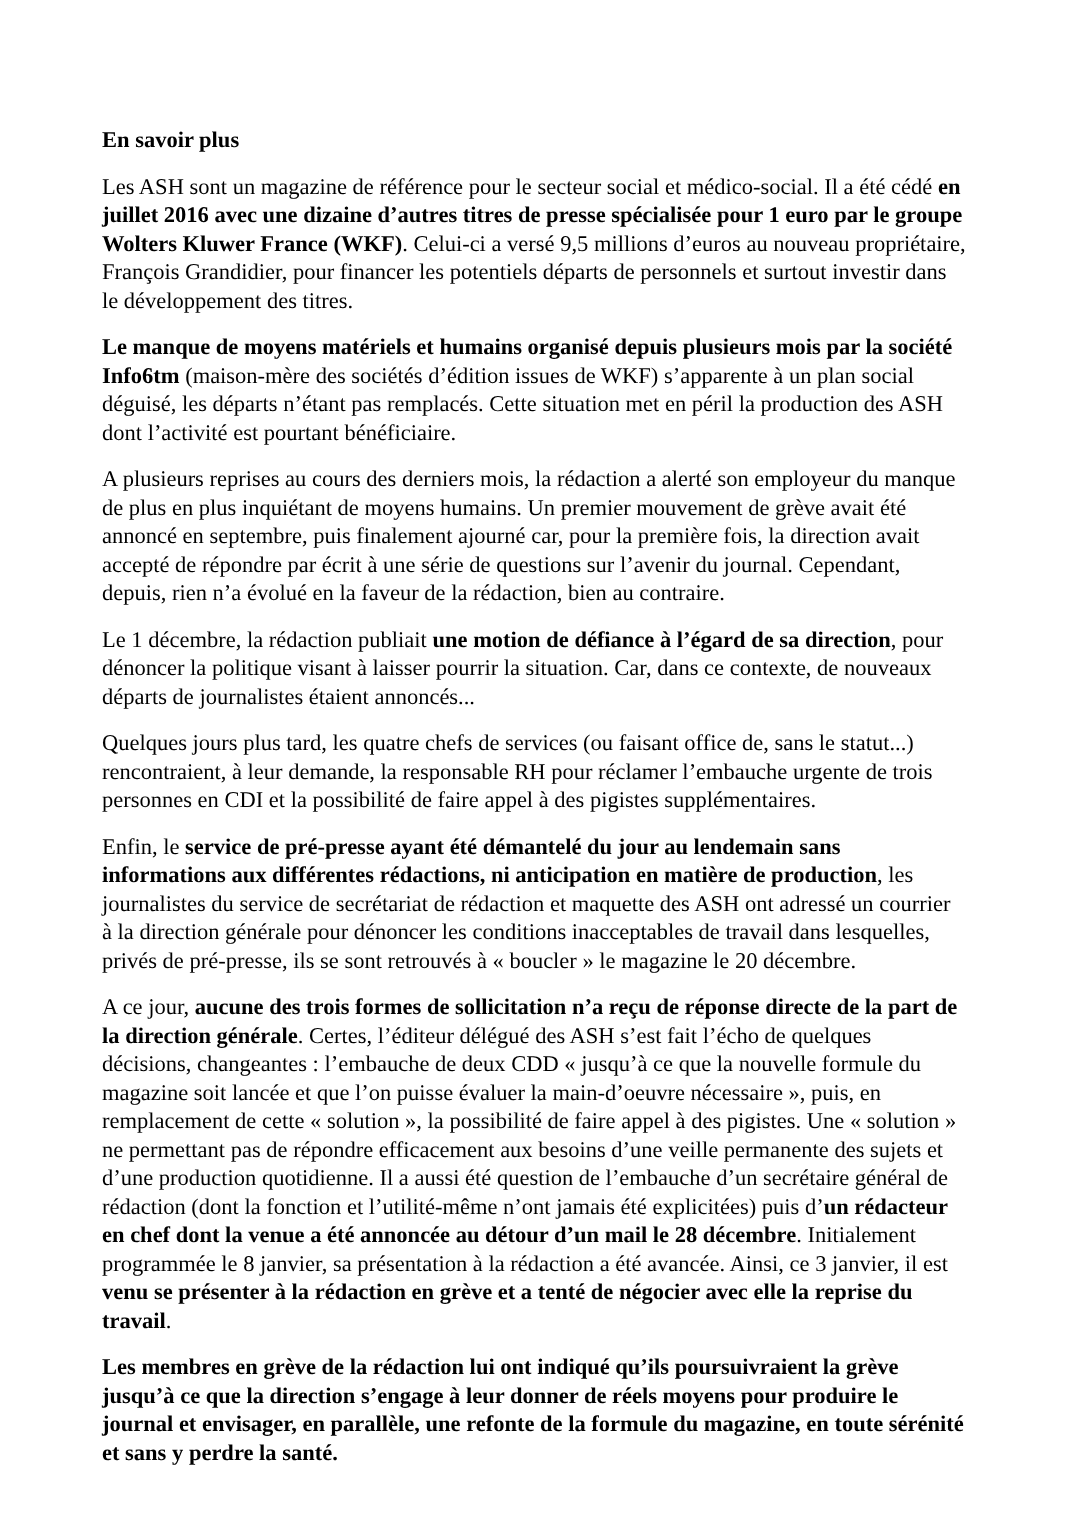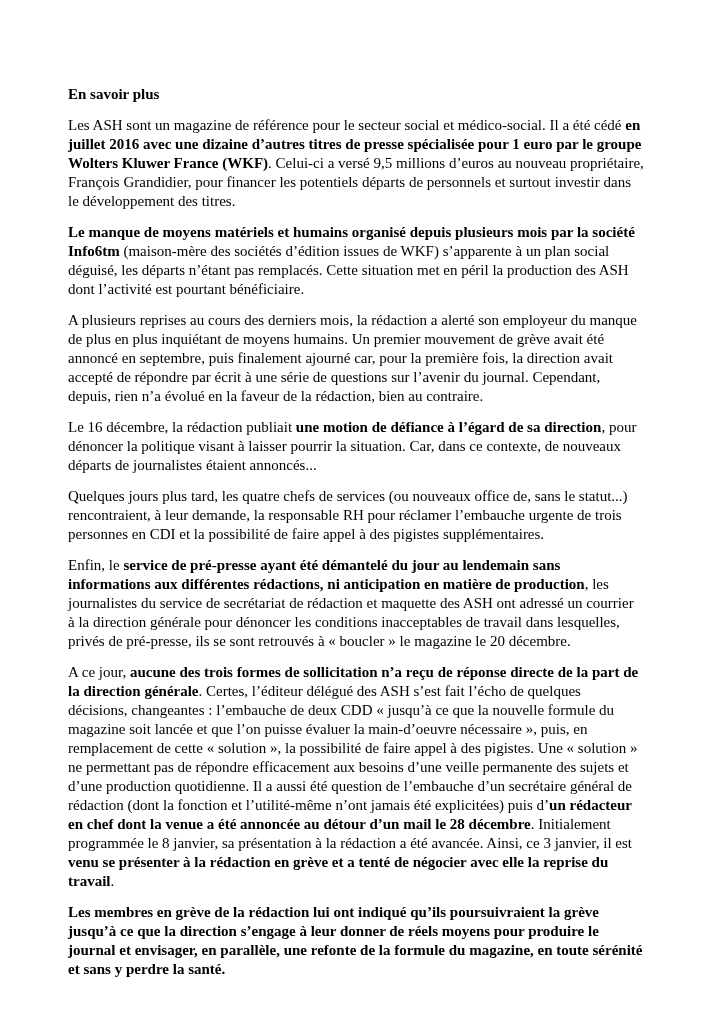--- a/index.html
+++ b/index.html
@@ -42,20 +42,20 @@
 </head>
 <body>
 
 <div class="page">
   <div class="content">
     <p class="heading">En savoir plus</p>
     <div>
         <p class="para"><span>Les ASH sont un magazine de référence pour le secteur social et médico-social. Il a été cédé </span><span class="b">en juillet 2016 avec une dizaine d’autres titres de presse spécialisée pour 1 euro par le groupe Wolters Kluwer France (WKF)</span><span>. Celui-ci a versé 9,5 millions d’euros au nouveau propriétaire, François Grandidier, pour financer les potentiels départs de personnels et surtout investir dans le développement des titres.</span></p>
         <p class="para"><span class="b">Le manque de moyens matériels et humains organisé depuis plusieurs mois par la société Info6tm</span><span> (maison-mère des sociétés d’édition issues de WKF) s’apparente à un plan social déguisé, les départs n’étant pas remplacés. Cette situation met en péril la production des ASH dont l’activité est pourtant bénéficiaire.</span></p>
         <p class="para"><span>A plusieurs reprises au cours des derniers mois, la rédaction a alerté son employeur du manque de plus en plus inquiétant de moyens humains. Un premier mouvement de grève avait été annoncé en septembre, puis finalement ajourné car, pour la première fois, la direction avait accepté de répondre par écrit à une série de questions sur l’avenir du journal. Cependant, depuis, rien n’a évolué en la faveur de la rédaction, bien au contraire.</span></p>
-        <p class="para"><span>Le 16 décembre, la rédaction publiait </span><span class="b">une motion de défiance à l’égard de sa direction</span><span>, pour dénoncer la politique visant à laisser pourrir la situation. Car, dans ce contexte, de nouveaux départs de journalistes étaient annoncés...</span></p>
-        <p class="para"><span>Quelques jours plus tard, les quatre chefs de services (ou nouveaux office de, sans le statut...) rencontraient, à leur demande, la responsable RH pour réclamer l’embauche urgente de trois personnes en CDI et la possibilité de faire appel à des pigistes supplémentaires.</span></p>
+        <p class="para"><span>Le 1 décembre, la rédaction publiait </span><span class="b">une motion de défiance à l’égard de sa direction</span><span>, pour dénoncer la politique visant à laisser pourrir la situation. Car, dans ce contexte, de nouveaux départs de journalistes étaient annoncés...</span></p>
+        <p class="para"><span>Quelques jours plus tard, les quatre chefs de services (ou faisant office de, sans le statut...) rencontraient, à leur demande, la responsable RH pour réclamer l’embauche urgente de trois personnes en CDI et la possibilité de faire appel à des pigistes supplémentaires.</span></p>
         <p class="para"><span>Enfin, le </span><span class="b">service de pré-presse ayant été démantelé du jour au lendemain sans informations aux différentes rédactions, ni anticipation en matière de production</span><span>, les journalistes du service de secrétariat de rédaction et maquette des ASH ont adressé un courrier à la direction générale pour dénoncer les conditions inacceptables de travail dans lesquelles, privés de pré-presse, ils se sont retrouvés à « boucler » le magazine le 20 décembre.</span></p>
         <p class="para"><span>A ce jour, </span><span class="b">aucune des trois formes de sollicitation n’a reçu de réponse directe de la part de la direction générale</span><span>. Certes, l’éditeur délégué des ASH s’est fait l’écho de quelques décisions, changeantes : l’embauche de deux CDD « jusqu’à ce que la nouvelle formule du magazine soit lancée et que l’on puisse évaluer la main-d’oeuvre nécessaire », puis, en remplacement de cette « solution », la possibilité de faire appel à des pigistes. Une « solution » ne permettant pas de répondre efficacement aux besoins d’une veille permanente des sujets et d’une production quotidienne. Il a aussi été question de l’embauche d’un secrétaire général de rédaction (dont la fonction et l’utilité-même n’ont jamais été explicitées) puis d’</span><span class="b">un rédacteur en chef dont la venue a été annoncée au détour d’un mail le 28 décembre</span><span>. Initialement programmée le 8 janvier, sa présentation à la rédaction a été avancée. Ainsi, ce 3 janvier, il est </span><span class="b">venu se présenter à la rédaction en grève et a tenté de négocier avec elle la reprise du travail</span><span>.</span></p>
         <p class="para"><span class="b">Les membres en grève de la rédaction lui ont indiqué qu’ils poursuivraient la grève jusqu’à ce que la direction s’engage à leur donner de réels moyens pour produire le journal et envisager, en parallèle, une refonte de la formule du magazine, en toute sérénité et sans y perdre la santé.</span></p>
       </div>
   </div>
 </div>
 
 </body></html>

